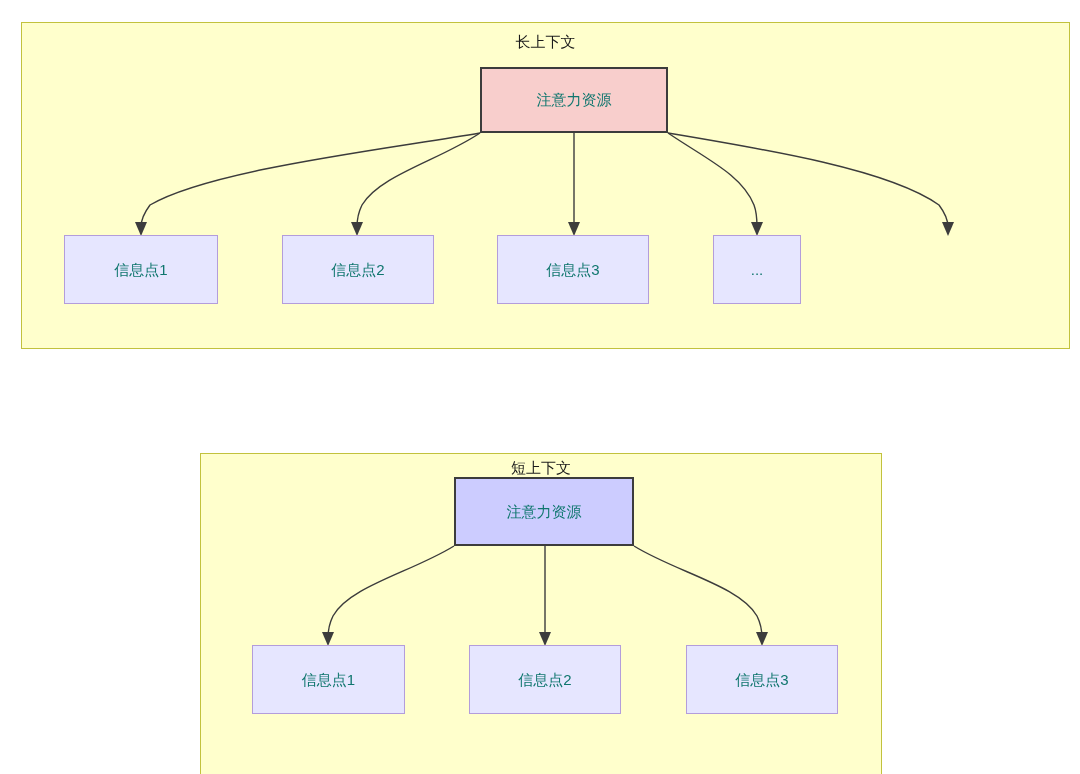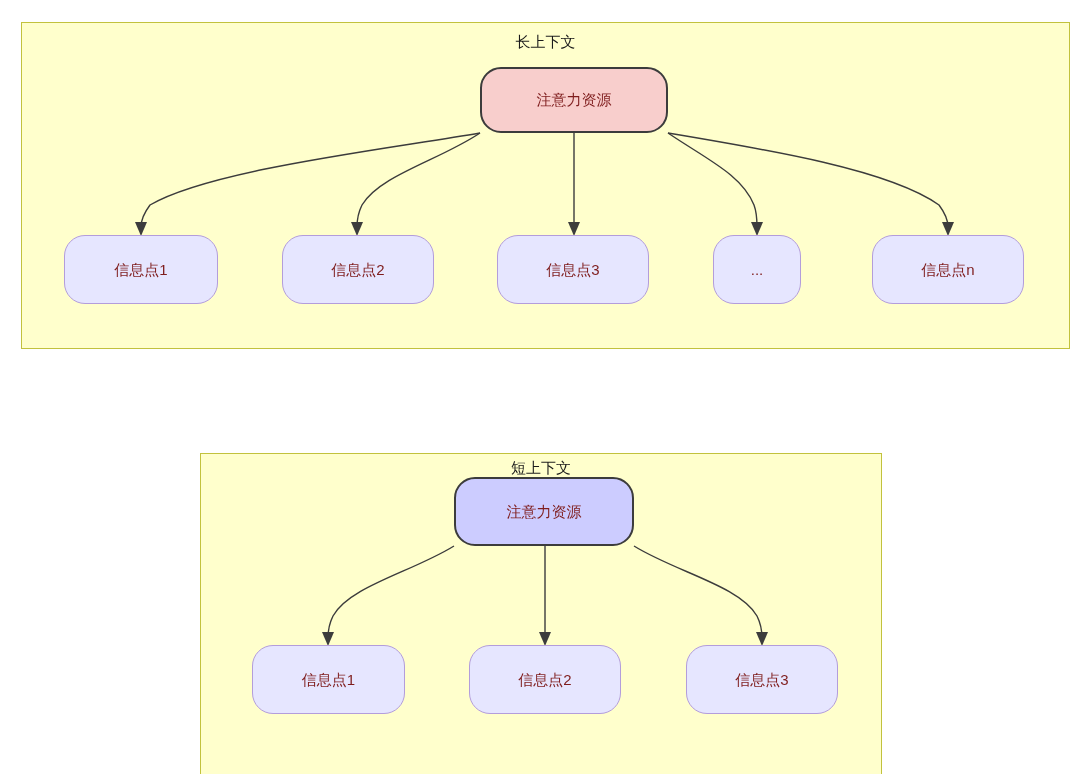--- a/index.html
+++ b/index.html
@@ -60,24 +60,23 @@
     right: 0;
     top: 5px;
   }
   .node {
     position: absolute;
     box-sizing: border-box;
     display: flex;
     align-items: center;
     justify-content: center;
     font-size: 15px;
-    color: #7f1d1d;
+    color: #0f766e;
     line-height: 1.2;
     white-space: nowrap;
-    border-radius: 21px;
   }
   .node-attn-red {
     background: #f8cecc;
     border: 2px solid #3c3c3c;
   }
   .node-attn-blue {
     background: #ccccff;
     border: 2px solid #3c3c3c;
   }
   .node-info {
@@ -144,21 +143,20 @@
   <div class="node node-attn-red" style="left:480px; top:67px; width:188px; height:66px;">注意力资源</div>
 
   <div class="node node-info" style="left:64px; top:235px; width:154px; height:69px;">信息点1</div>
 
   <div class="node node-info" style="left:282px; top:235px; width:152px; height:69px;">信息点2</div>
 
   <div class="node node-info" style="left:497px; top:235px; width:152px; height:69px;">信息点3</div>
 
   <div class="node node-info" style="left:713px; top:235px; width:88px; height:69px;">...</div>
 
-  <div class="node node-info" style="left:872px; top:235px; width:152px; height:69px;">信息点n</div>
 
   <div class="group-box" id="group-short">
     <div class="group-title" id="title-short">短上下文</div>
   </div>
 
   <svg class="edges" id="edges-short" viewBox="0 0 1080 774">
 
     <g>
       <path d="M 454 546 C 412 572 350 586 333 616 C 329 624 328 632 328 638"></path>
       <polygon points="328,646 322,632 334,632"></polygon>

